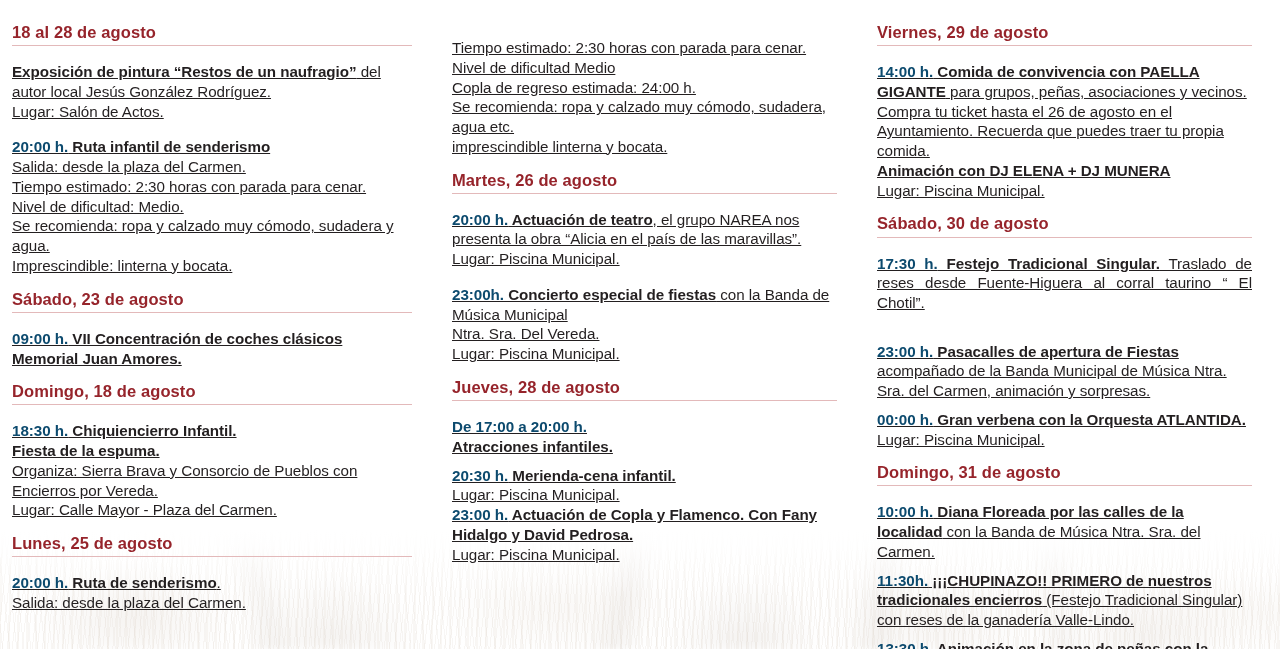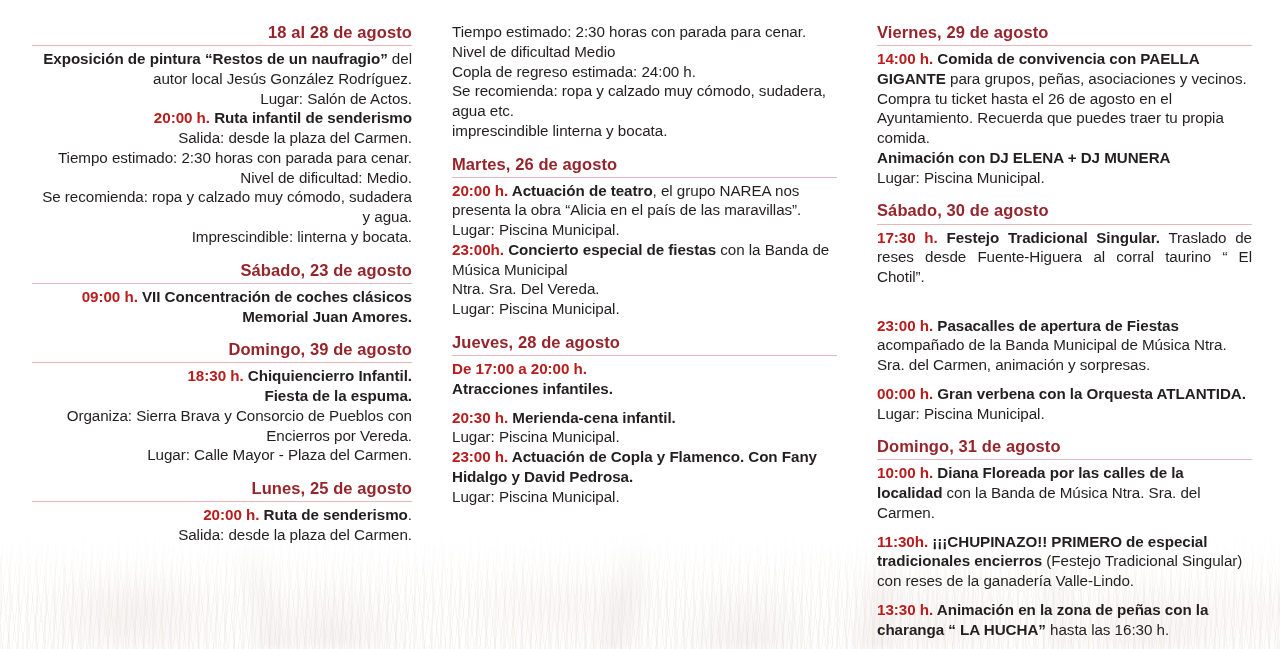--- a/index.html
+++ b/index.html
@@ -79,52 +79,53 @@
     display: flex;
     gap: 0;
     padding: 22px 0 0 0;
     box-sizing: border-box;
     height: 649px;
   }
   .column {
     box-sizing: border-box;
     flex: 0 0 auto;
   }
-  .col-1 { width: 430px; padding-left: 32px; padding-right: 18px; text-align: right; }
+  .col-1 { width: 430px; padding-left: 12px; padding-right: 18px; }
   .col-2 { width: 425px; padding-left: 22px; padding-right: 18px; }
   .col-3 { width: 425px; padding-left: 22px; padding-right: 28px; }
 
   
   .day {
     margin: 0 0 3px 0;
     padding: 0 0 3px 0;
     font-size: 16.5px;
     font-weight: 700;
     letter-spacing: .1px;
     color: #96242b;
     border-bottom: 1.2px solid #e3b9ba;
     line-height: 1.22;
   }
   .day.first { margin-top: 0; }
   .block + .day { margin-top: 13px; }
 
   
   .block { margin: 0; }
   .entry {
-    margin: 0 0 0 0;
+    margin: 16px 0 0 0;
     font-size: 15.2px;
     line-height: 1.30;
     color: #231f20;
     letter-spacing: -.05px;
+    text-decoration: underline;
   }
   .entry + .entry { margin-top: 9px; }
   .entry.justify { text-align: justify; }
   .entry.justify:after { content: ""; display: inline-block; width: 100%; }
 
-  .t { color: #b91c1c; font-weight: 700; }
+  .t { color: #0c4a6e; font-weight: 700; }
   .b { font-weight: 700; }
   .n { font-weight: 400; }
 </style>
 </head>
 <body>
 
 <div id="photo-band">
   <div class="tex t1"></div>
   <div class="tex t2"></div>
   <div class="tex t3"></div>
@@ -137,21 +138,21 @@
       <div class="block">
         <p class="entry"><span class="b">Exposición de pintura  “Restos  de un naufragio”</span><span class="n"> del autor  local Jesús González Rodríguez.</span><br><span class="n">Lugar: Salón de Actos.</span></p>
       </div>
       <div class="block">
         <p class="entry"><span class="t">20:00 h.</span><span class="b"> Ruta  infantil de senderismo</span><br><span class="n">Salida: desde la plaza del Carmen.</span><br><span class="n">Tiempo estimado: 2:30 horas con parada para cenar.</span><br><span class="n">Nivel de dificultad: Medio.</span><br><span class="n">Se recomienda: ropa y calzado muy cómodo, sudadera y agua.</span><br><span class="n">Imprescindible: linterna y bocata.</span></p>
       </div>
       <div class="day">Sábado,  23 de agosto</div>
       <div class="block">
         <p class="entry"><span class="t">09:00 h.</span><span class="b"> VII Concentración de coches clásicos Memorial Juan Amores.</span></p>
       </div>
-      <div class="day">Domingo,  39  de agosto</div>
+      <div class="day">Domingo,  18  de agosto</div>
       <div class="block">
         <p class="entry"><span class="t">18:30 h.</span><span class="b"> Chiquiencierro  Infantil.</span><br><span class="b">Fiesta de la espuma.</span><br><span class="n">Organiza: Sierra Brava  y Consorcio de Pueblos  con Encierros por  Vereda.</span><br><span class="n">Lugar: Calle Mayor - Plaza del Carmen.</span></p>
       </div>
       <div class="day">Lunes, 25  de agosto</div>
       <div class="block">
         <p class="entry"><span class="t">20:00 h.</span><span class="b"> Ruta de senderismo</span><span class="n">.</span><br><span class="n">Salida: desde la plaza del Carmen.</span></p>
       </div>
     </div>
   <div class="column col-2">
       <div class="block">
@@ -177,17 +178,17 @@
       </div>
       <div class="day">Sábado, 30 de agosto</div>
       <div class="block">
         <p class="entry justify"><span class="t">17:30 h.</span><span class="b"> Festejo  Tradicional  Singular.</span><span class="n"> Traslado de reses desde Fuente-Higuera al corral taurino “ El Chotil”.</span></p>
         <p class="entry"><span class="t">23:00 h.</span><span class="b"> Pasacalles de apertura de Fiestas</span><span class="n"> acompañado de la Banda Municipal de Música Ntra. Sra. del Carmen,  animación y sorpresas.</span></p>
         <p class="entry"><span class="t">00:00 h.</span><span class="b">  Gran verbena con la Orquesta  ATLANTIDA.</span><br><span class="n">Lugar: Piscina Municipal.</span></p>
       </div>
       <div class="day">Domingo, 31 de agosto</div>
       <div class="block">
         <p class="entry"><span class="t">10:00 h.</span><span class="b"> Diana Floreada por las calles de la localidad</span><span class="n"> con la Banda de Música Ntra. Sra. del Carmen.</span></p>
-        <p class="entry"><span class="t">11:30h.</span><span class="b"> ¡¡¡CHUPINAZO!!  PRIMERO de especial tradicionales encierros</span><span class="n"> (Festejo Tradicional Singular) con reses de la ganadería  Valle-Lindo.</span></p>
+        <p class="entry"><span class="t">11:30h.</span><span class="b"> ¡¡¡CHUPINAZO!!  PRIMERO de nuestros tradicionales encierros</span><span class="n"> (Festejo Tradicional Singular) con reses de la ganadería  Valle-Lindo.</span></p>
         <p class="entry"><span class="t">13:30 h.</span><span class="b"> Animación en la zona de peñas con la charanga “  LA HUCHA”</span><span class="n"> hasta las  16:30 h.</span></p>
       </div>
     </div>
 </div>
 
 </body></html>

